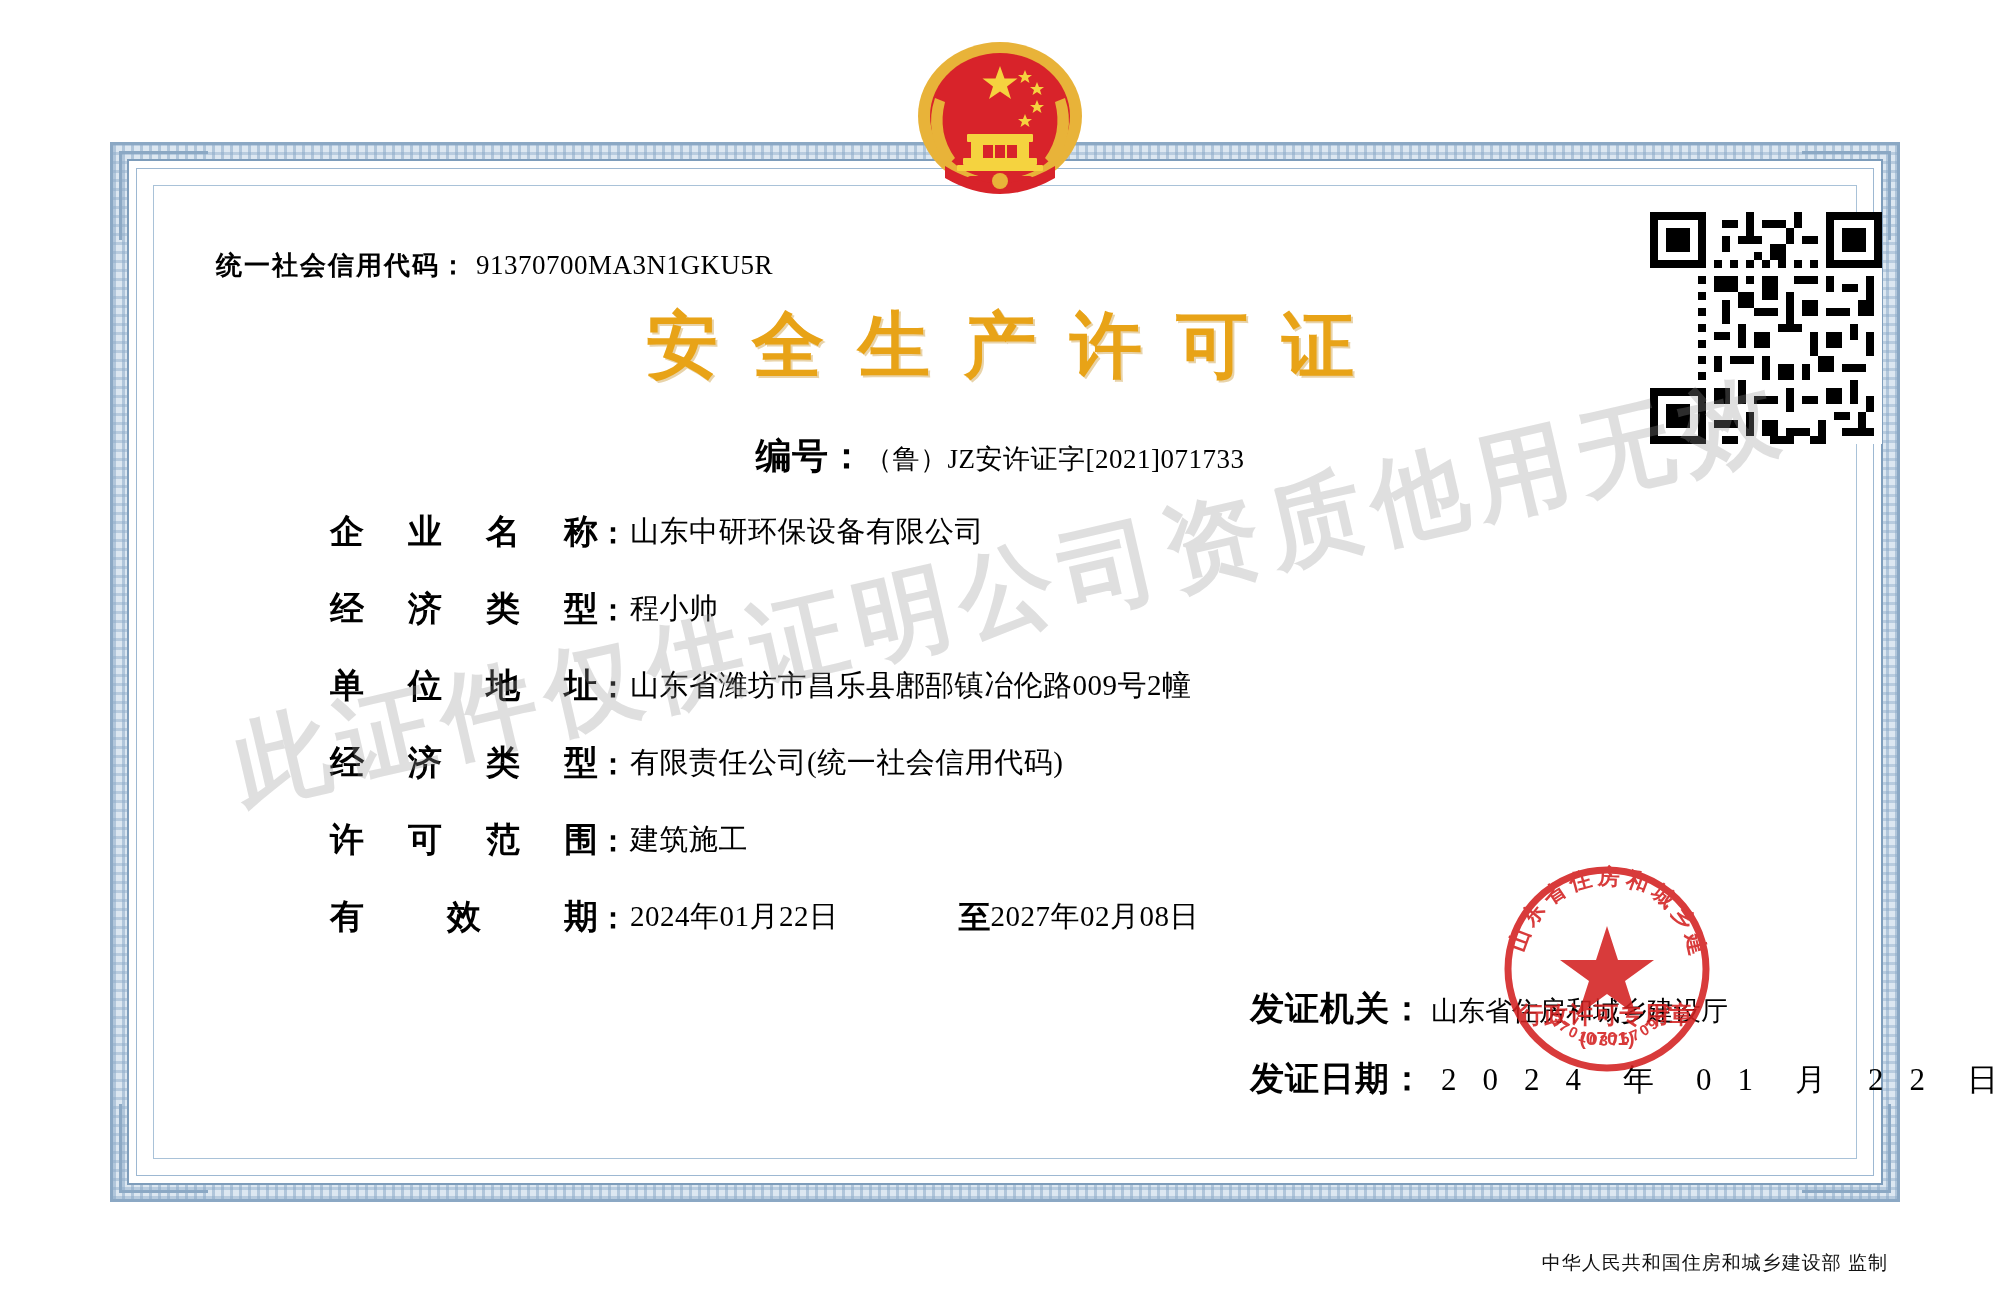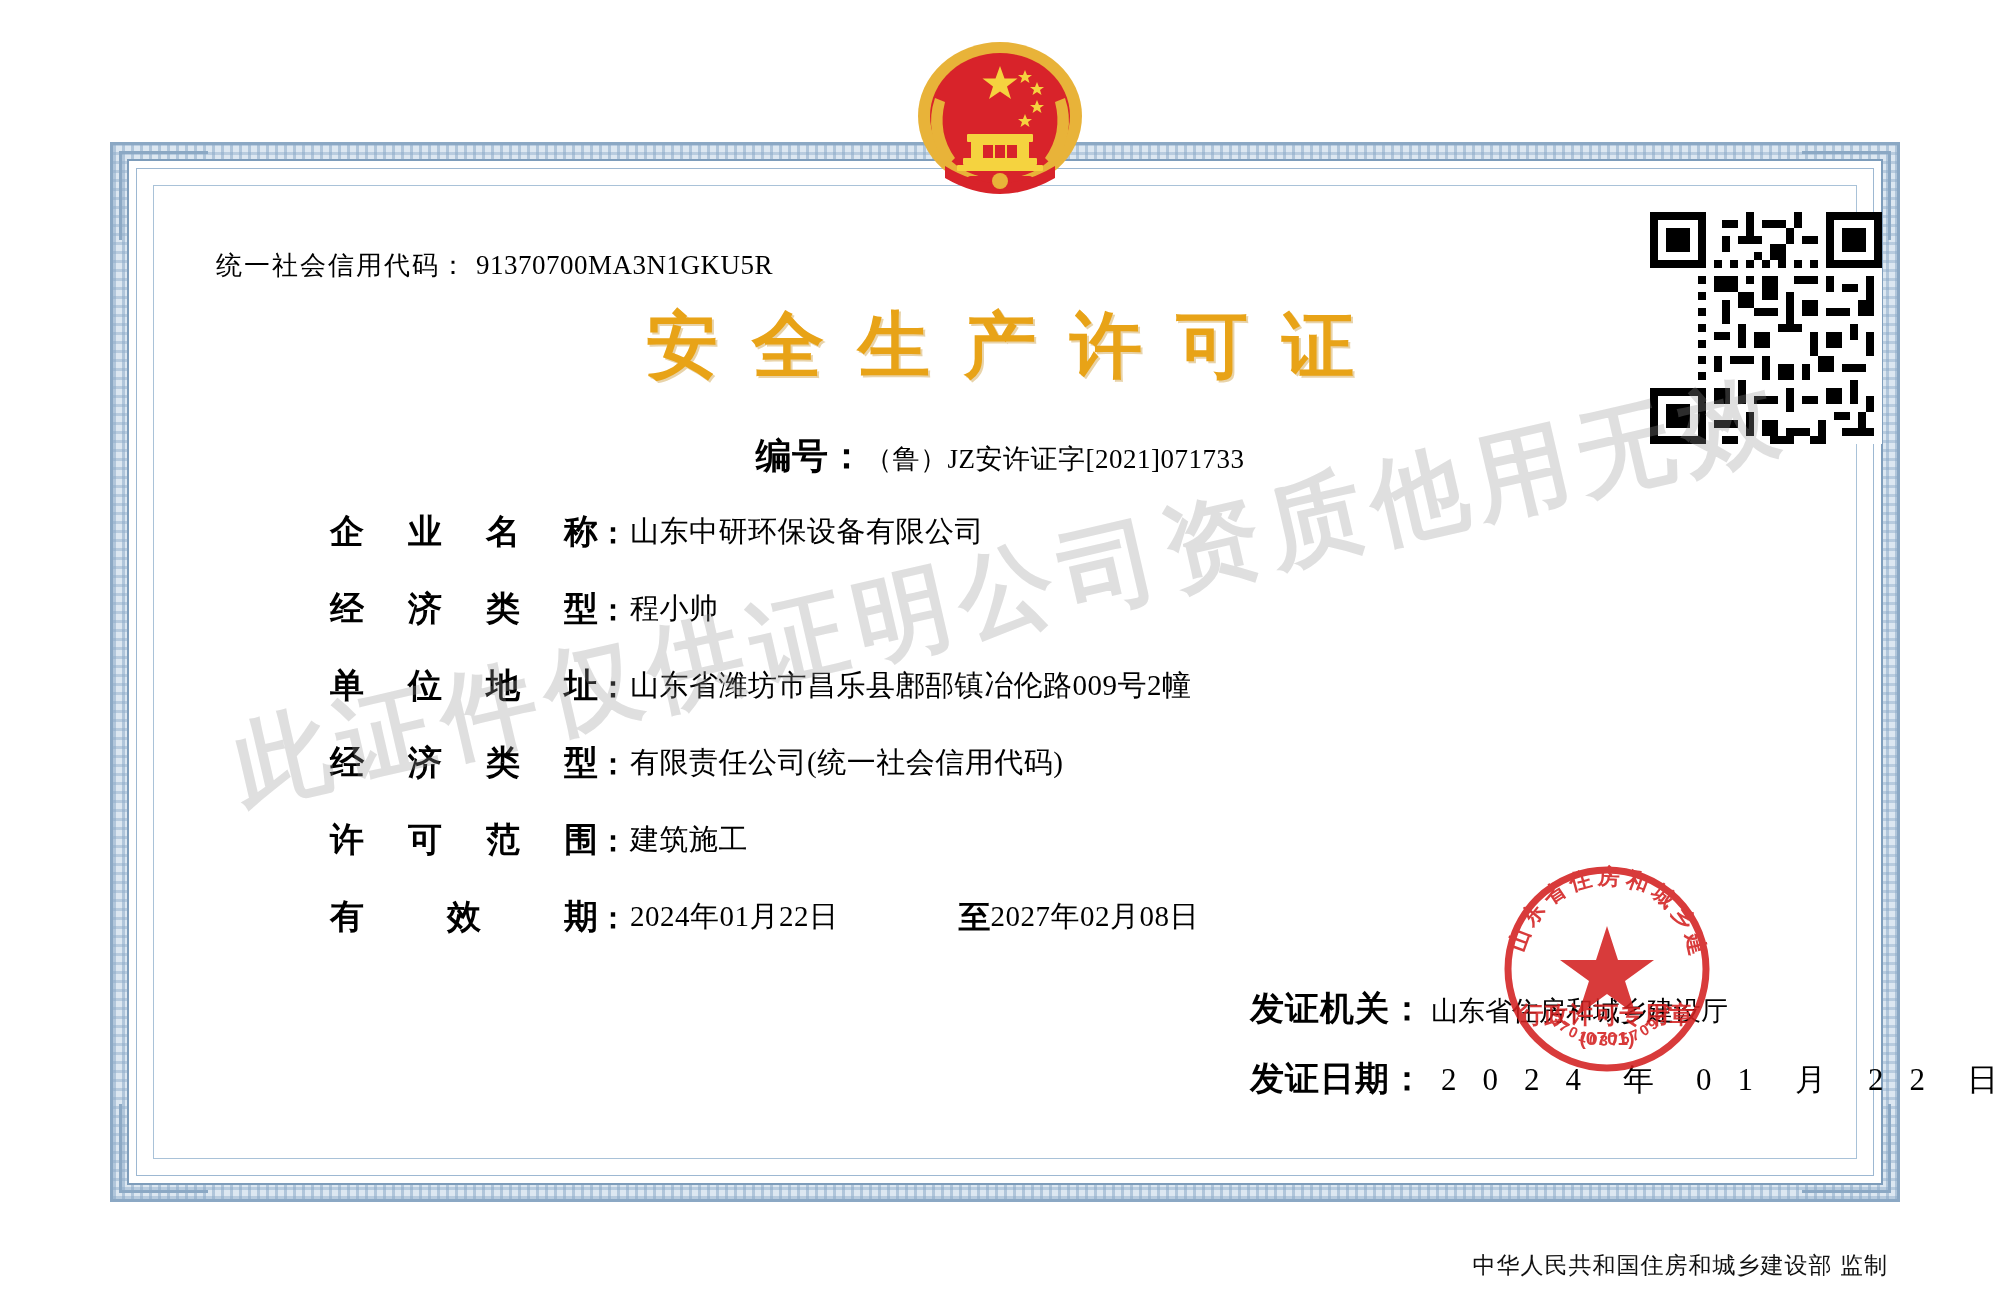--- a/index.html
+++ b/index.html
@@ -112,21 +112,21 @@
   }
 
   .credit-row {
     position: absolute;
     left: 216px;
     top: 248px;
     white-space: nowrap;
   }
   .credit-label {
     font-family: "Liberation Sans", "DejaVu Sans", sans-serif;
-    font-weight: normal;
+    font-weight: bold;
     font-size: 26px;
     letter-spacing: 2px;
   }
   .credit-value {
     font-family: "Liberation Serif", serif;
     font-size: 27px;
     margin-left: 4px;
     letter-spacing: 0.5px;
   }
 
@@ -264,21 +264,21 @@
     white-space: nowrap;
     line-height: 720px;
     text-align: center;
   }
 
   .footer {
     position: absolute;
     right: 112px;
     top: 1250px;
     font-family: "Liberation Sans", "DejaVu Sans", sans-serif;
-    font-size: 23px;
+    font-size: 19px;
     letter-spacing: 1px;
     color: #111;
   }
 </style>
 </head>
 <body>
 
 <div id="certificate">
 
   <div class="frame-outer">

